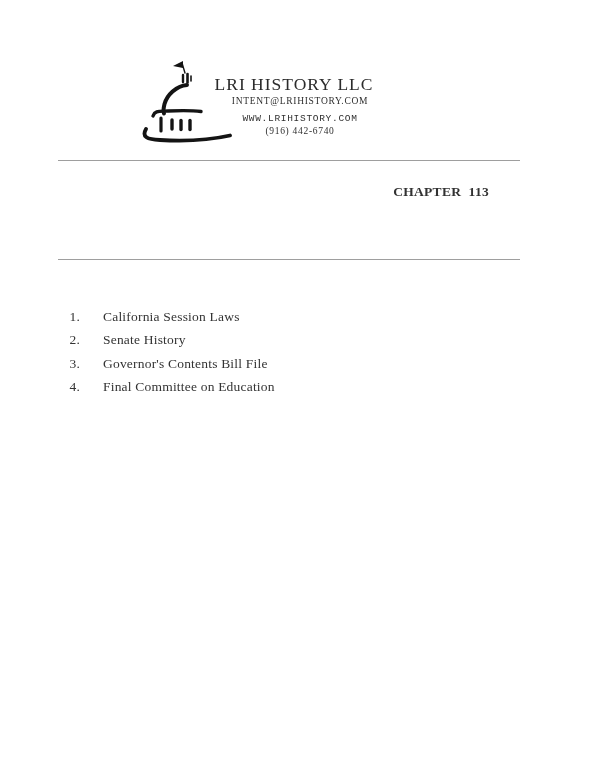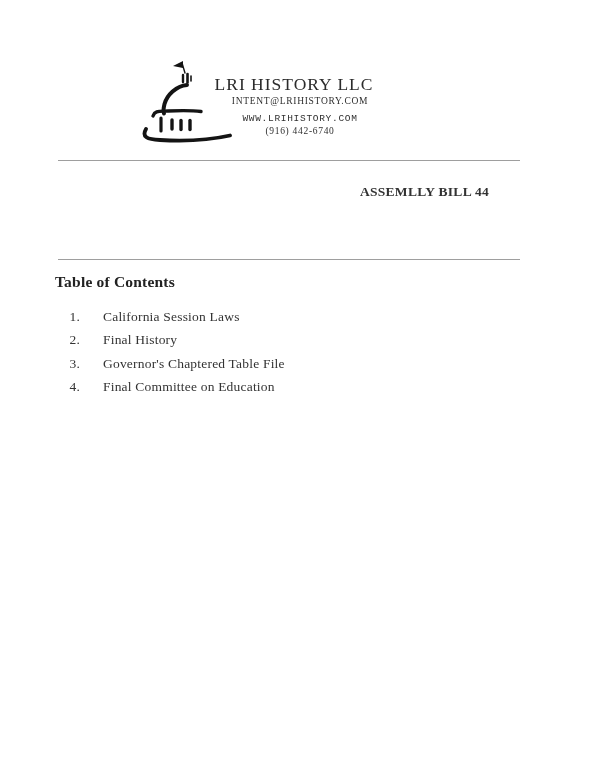--- a/index.html
+++ b/index.html
@@ -124,39 +124,38 @@
   </svg>
 
   <div class="abs company-name">LRI HISTORY LLC</div>
   <div class="abs contact-line contact-email">INTENT@LRIHISTORY.COM</div>
   <div class="abs contact-line contact-website">WWW.LRIHISTORY.COM</div>
   <div class="abs contact-line contact-phone">(916) 442-6740</div>
 
   <div class="abs rule rule-top"></div>
 
   <div class="abs statutes">
-    <div class="statute-line">ASSEMLLY BILL 44</div>
+    <div class="statute-line">CHAPTER  113</div>
   </div>
 
   <div class="abs rule rule-bottom"></div>
 
-  <div class="abs toc-title">Table of Contents</div>
 
   <div class="abs toc-list">
     <div class="toc-row">
       <span class="toc-num">1.</span>
       <span class="toc-label">California Session Laws</span>
     </div>
     <div class="toc-row">
       <span class="toc-num">2.</span>
-      <span class="toc-label">Final History</span>
+      <span class="toc-label">Senate History</span>
     </div>
     <div class="toc-row">
       <span class="toc-num">3.</span>
-      <span class="toc-label">Governor's Chaptered Table File</span>
+      <span class="toc-label">Governor's Contents Bill File</span>
     </div>
     <div class="toc-row">
       <span class="toc-num">4.</span>
       <span class="toc-label">Final Committee on Education</span>
     </div>
   </div>
 
 </div>
 
 </body></html>

